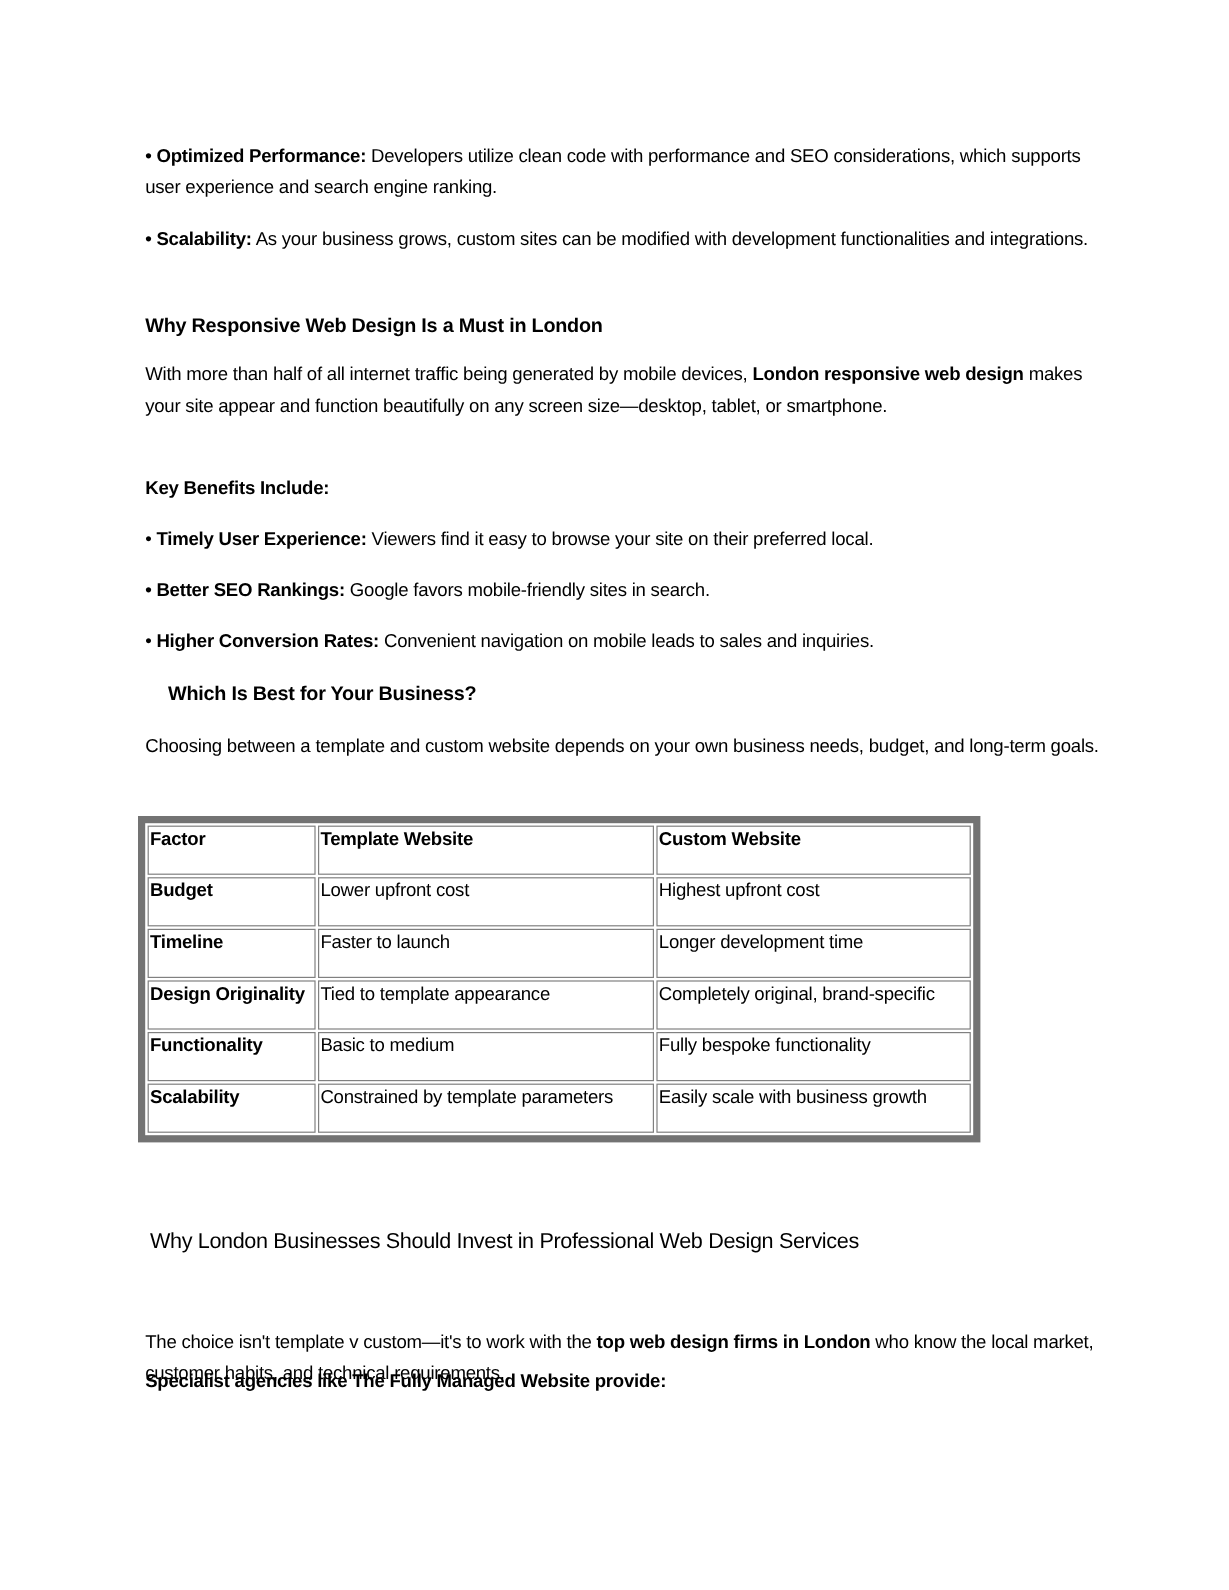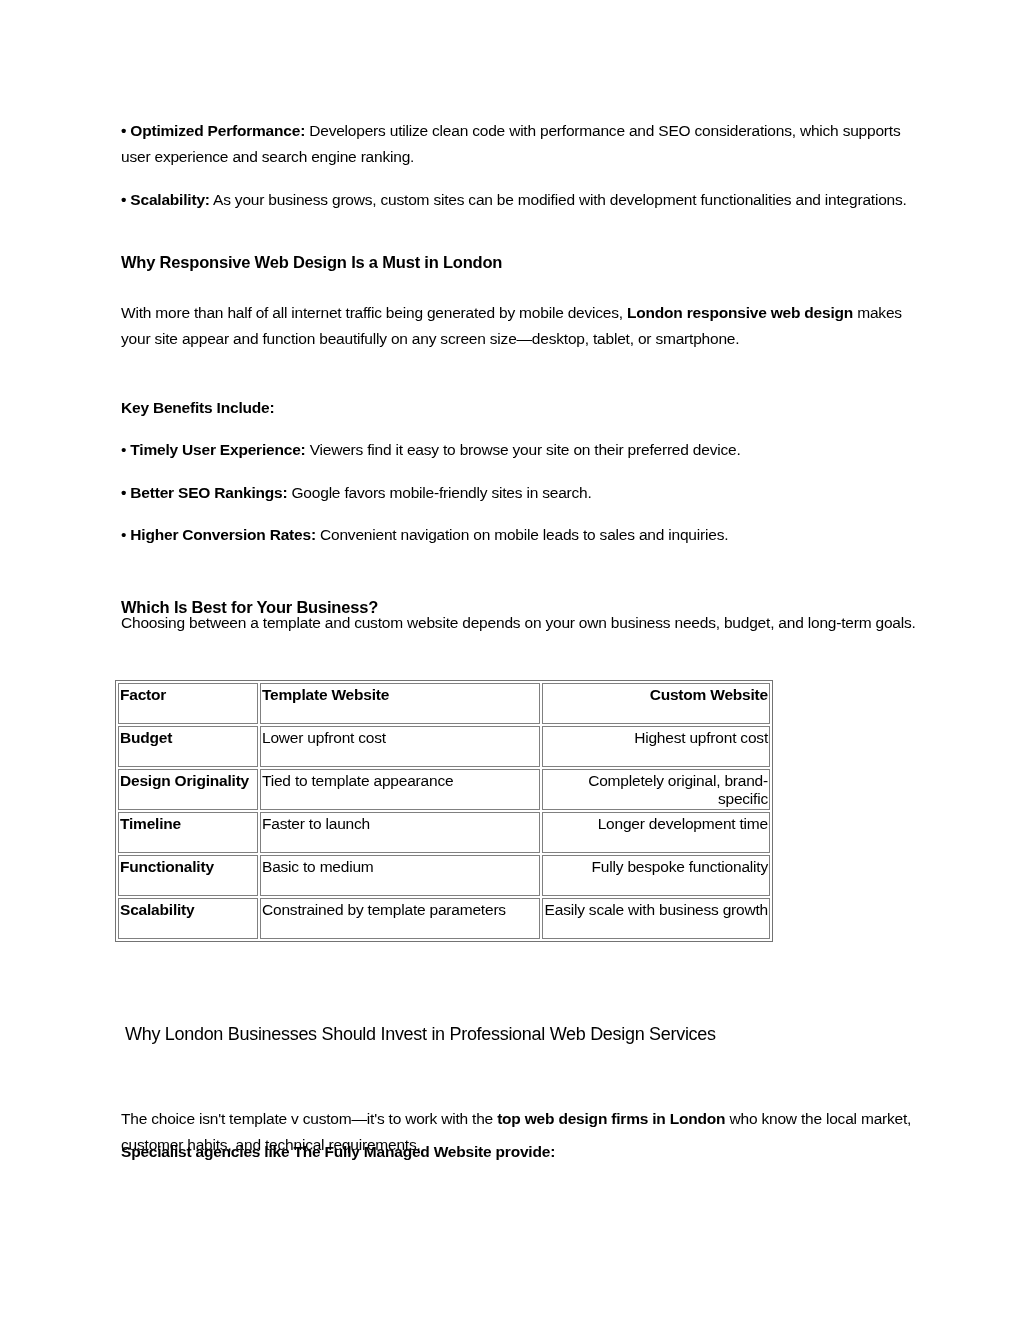--- a/index.html
+++ b/index.html
@@ -7,93 +7,93 @@
     width: 1024px; height: 1325px; position: relative; overflow: hidden;
     font-family: "Liberation Sans", sans-serif; color: #000;
   }
   .page { position: absolute; left: 121px; top: 0; width: 800px; }
   .p { position: absolute; left: 0; font-size: 15.5px; line-height: 26px; margin: 0; letter-spacing: -0.2px; }
   .h3 { position: absolute; left: 0; font-size: 16.5px; font-weight: bold; margin: 0; letter-spacing: -0.2px; }
   .h2 { position: absolute; left: 4px; font-size: 18px; font-weight: normal; margin: 0; letter-spacing: -0.3px; }
   b { font-weight: bold; }
   table.cmp {
     position: absolute; left: -6px; top: 680px;
-    border: 1px solid #737373; border-collapse: separate; border-spacing: 2px;
+    border: 6px solid #737373; border-collapse: separate; border-spacing: 2px;
     font-size: 15.5px; letter-spacing: -0.2px;
   }
   table.cmp td {
     border: 1px solid #808080; vertical-align: top; padding: 2px 1px 0 1px;
     height: 41px; box-sizing: border-box;
   }
   table.cmp td.c0 { width: 140px; font-weight: bold; }
   table.cmp td.c1 { width: 280px; }
-  table.cmp td.c2 { width: 228px; text-align: right; }
+  table.cmp td.c2 { width: 262px; }
   table.cmp tr.head td { font-weight: bold; }
 </style>
 </head>
 <body>
 
 <div class="page">
 
   <p class="p" style="top:118px;">
     <b>•</b>
     <b>Optimized Performance:</b><span> Developers utilize clean code with performance and SEO considerations, which supports user experience and search engine ranking.</span>
   </p>
 
   <p class="p" style="top:187px;">
     <b>•</b>
     <b>Scalability:</b><span> As your business grows, custom sites can be modified with development functionalities and integrations.</span>
   </p>
 
-  <h3 class="h3" style="top:253px;">Why Responsive Web Design Is a Must in London</h3>
+  <h3 class="h3" style="top:263px;">Why Responsive Web Design Is a Must in London</h3>
 
   <p class="p" style="top:300px;">
     <span>With more than half of all internet traffic being generated by mobile devices, </span><b>London responsive web design</b><span> makes your site appear and function beautifully on any screen size—desktop, tablet, or smartphone.</span>
   </p>
 
   <p class="p" style="top:395px; font-weight:bold;">Key Benefits Include:</p>
 
   <p class="p" style="top:437px;">
     <span>•</span>
-    <b>Timely User Experience:</b><span> Viewers find it easy to browse your site on their preferred device.</span>
+    <b>Timely User Experience:</b><span> Viewers find it easy to browse your site on their preferred local.</span>
   </p>
   <p class="p" style="top:480px;">
     <b>•</b>
     <b>Better SEO Rankings:</b><span> Google favors mobile-friendly sites in search.</span>
   </p>
   <p class="p" style="top:522px;">
     <span>•</span>
     <b>Higher Conversion Rates:</b><span> Convenient navigation on mobile leads to sales and inquiries.</span>
   </p>
 
-  <h3 class="h3" style="top:598px;">Which Is Best for Your Business?</h3>
+  <h3 class="h3" style="top:569px;margin-left:19px;">Which Is Best for Your Business?</h3>
 
   <p class="p" style="top:610px;">Choosing between a template and custom website depends on your own business needs, budget, and long-term goals.</p>
 
   <table class="cmp">
     <tbody>
         <tr class="head">
       <td class="c0">Factor</td>
       <td class="c1">Template Website</td>
       <td class="c2">Custom Website</td>
     </tr>
     <tr>
       <td class="c0">Budget</td>
       <td class="c1">Lower upfront cost</td>
       <td class="c2">Highest upfront cost</td>
     </tr>
     <tr>
+      <td class="c0">Timeline</td>
+      <td class="c1">Faster to launch</td>
+      <td class="c2">Longer development time</td>
+    </tr>
+    <tr>
       <td class="c0">Design Originality</td>
       <td class="c1">Tied to template appearance</td>
       <td class="c2">Completely original, brand-specific</td>
-    </tr>
-    <tr>
-      <td class="c0">Timeline</td>
-      <td class="c1">Faster to launch</td>
-      <td class="c2">Longer development time</td>
     </tr>
     <tr>
       <td class="c0">Functionality</td>
       <td class="c1">Basic to medium</td>
       <td class="c2">Fully bespoke functionality</td>
     </tr>
     <tr>
       <td class="c0">Scalability</td>
       <td class="c1">Constrained by template parameters</td>
       <td class="c2">Easily scale with business growth</td>

